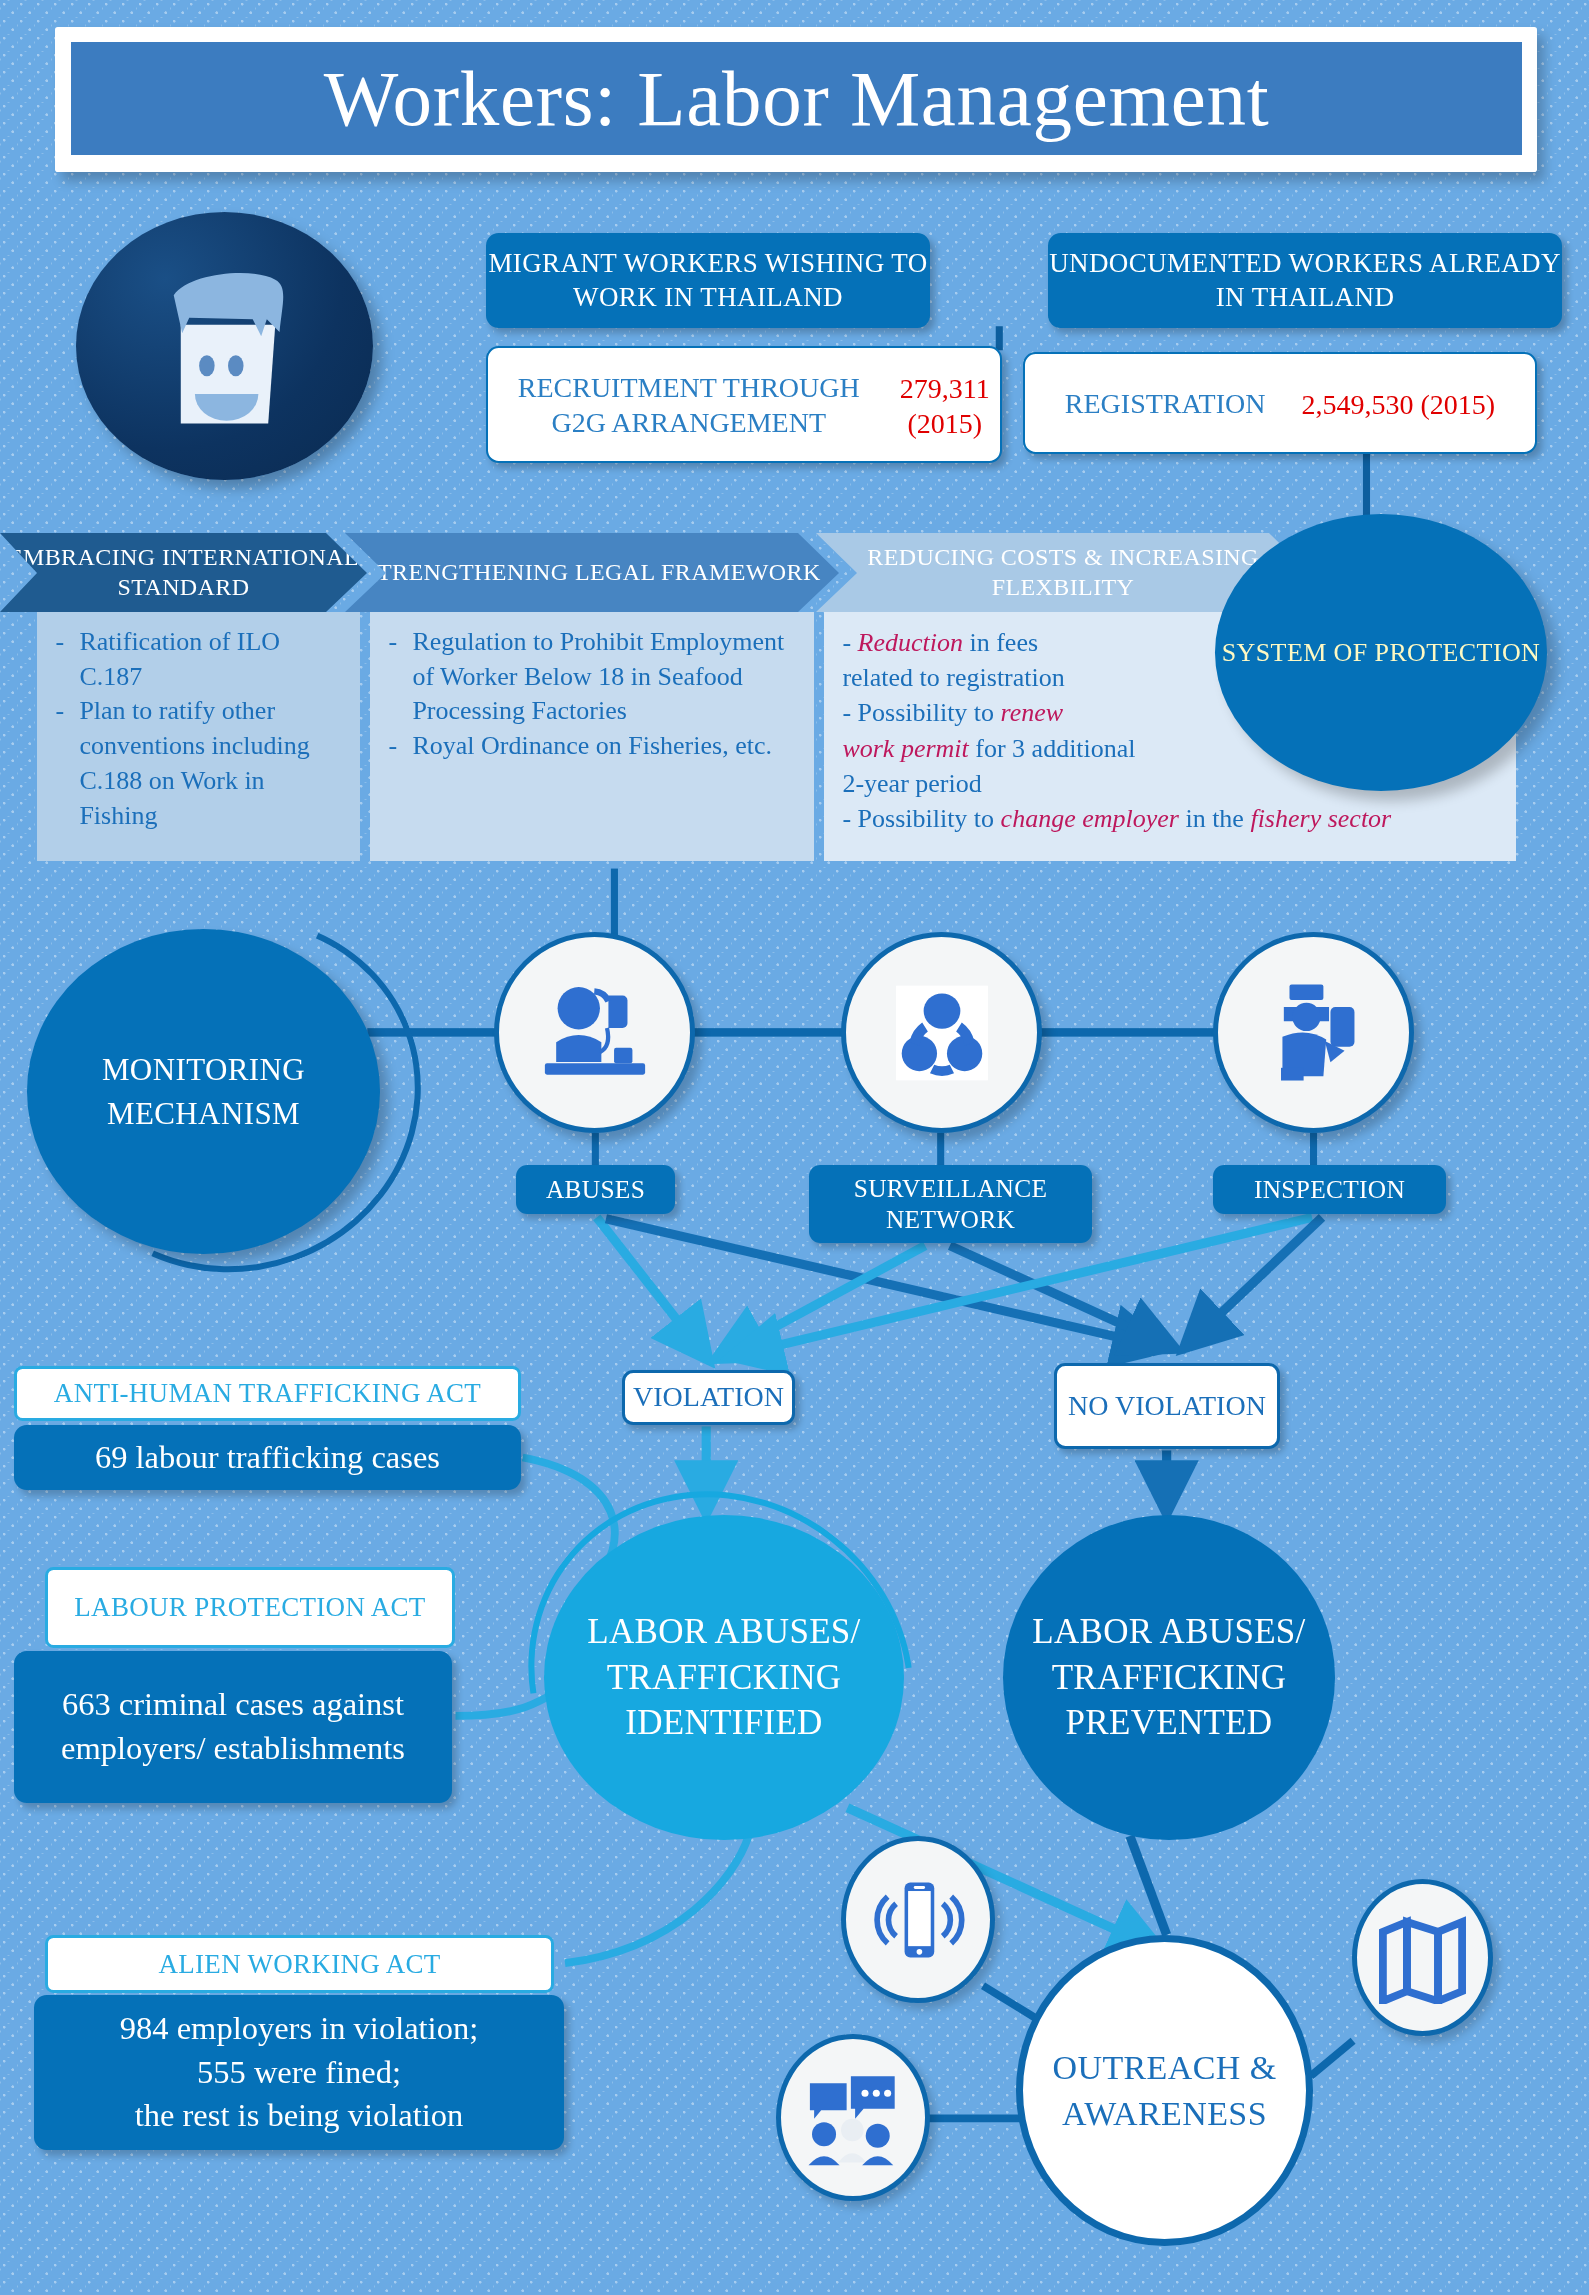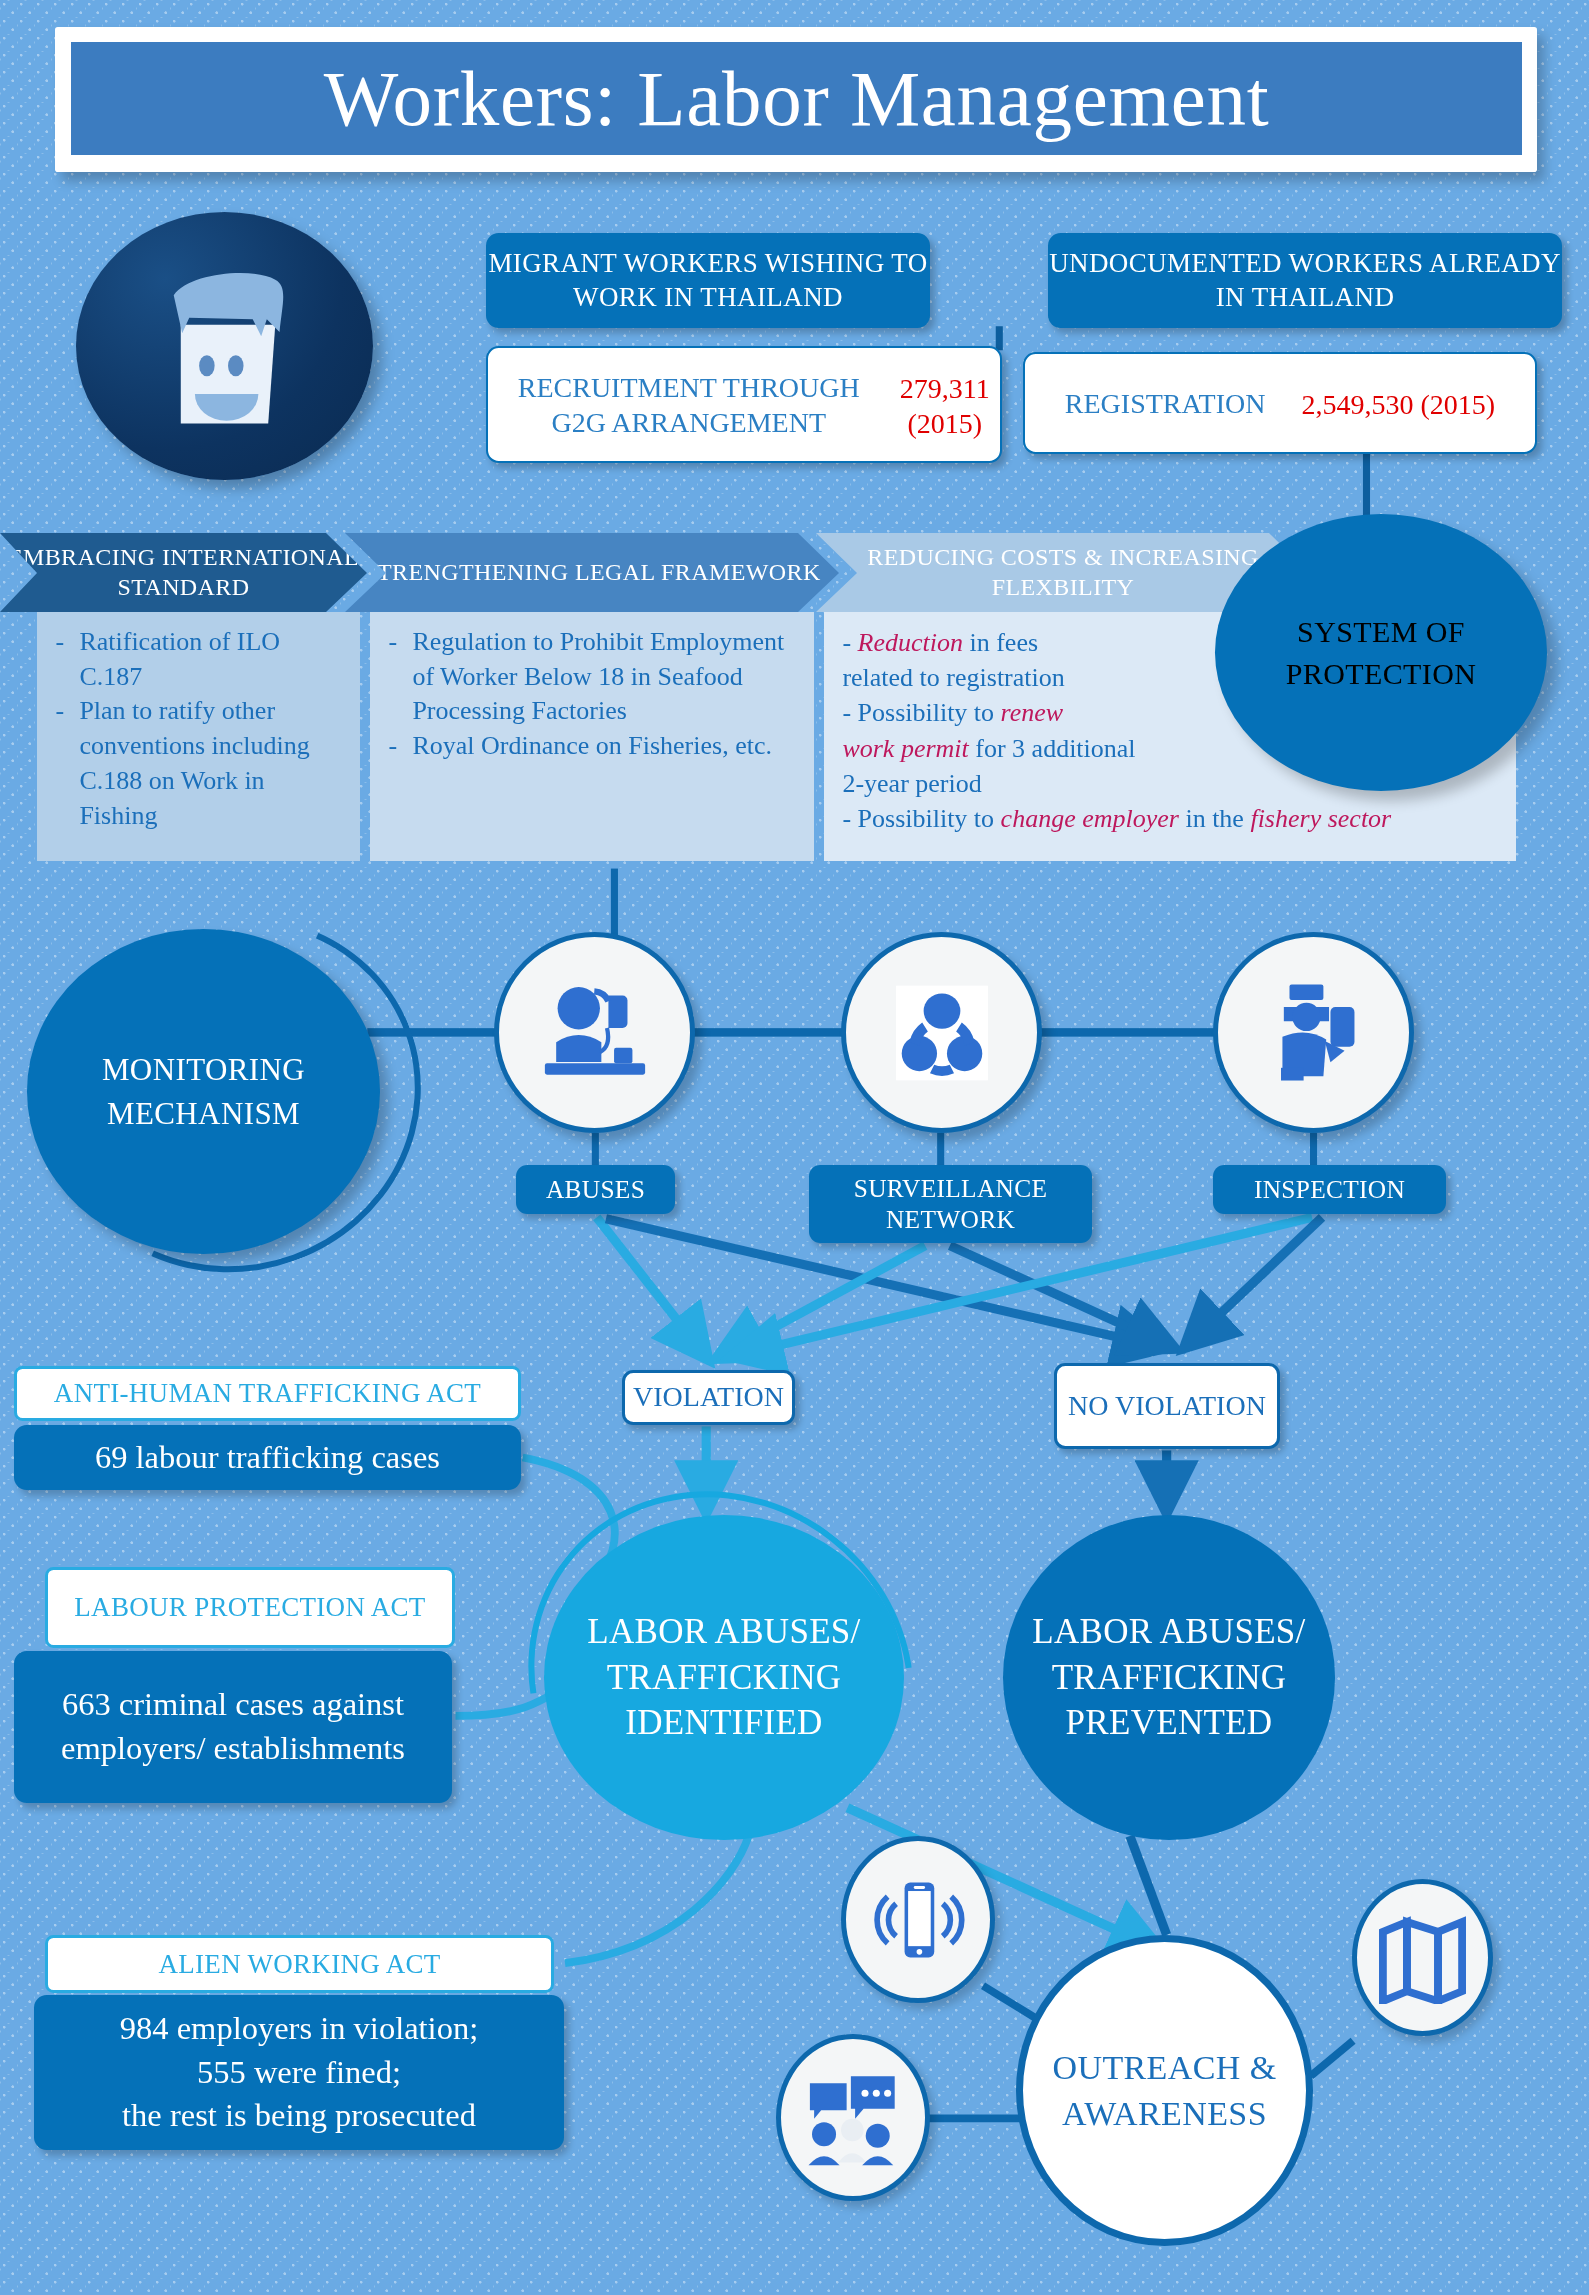--- a/index.html
+++ b/index.html
@@ -81,22 +81,22 @@
 
   .bullet{display:flex;font-size:26px;line-height:1.34;color:#1b6fba;}
   .bullet .dash{width:24px;flex:0 0 24px;}
   .bullet .txt{flex:1;}
   #panel3 .line{font-size:26px;line-height:1.36;color:#1b6fba;}
   .red{color:#be185d;font-style:italic;}
 
   
   #sysprot{
     left:1215px;top:514px;width:332px;height:277px;border-radius:50%;
-    background:#0571b8;color:#000000;display:flex;align-items:center;justify-content:center;
-    text-align:center;font-size:30px;line-height:1.38;letter-spacing:0.4px;
+    background:#0571b8;color:#fef9c3;display:flex;align-items:center;justify-content:center;
+    text-align:center;font-size:26px;line-height:1.38;letter-spacing:0.4px;
     box-shadow:10px 10px 12.7px rgba(0,0,0,.22);
   }
 
   
   #monitor{
     left:27px;top:929px;width:353px;height:325px;border-radius:50%;
     background:#0571b8;color:#fff;display:flex;align-items:center;justify-content:center;
     text-align:center;font-size:31px;line-height:1.4;letter-spacing:0.4px;
     box-shadow:8.5px 8.5px 11.3px rgba(0,0,0,.22);
   }
@@ -404,21 +404,21 @@
   <div class="abs act-body" id="act2-b">
     <span>663 criminal cases against employers/ establishments</span>
   </div>
 
   <div class="abs act-head" id="act3-h">
     <span>ALIEN WORKING ACT</span>
   </div>
   <div class="abs act-body" id="act3-b">
     <span>984 employers in violation;</span>
     <span>555 were fined;</span>
-    <span>the rest is being prosecuted</span>
+    <span>the rest is being violation</span>
   </div>
 
   <div class="abs" id="out-ident-ring"></div>
   <div class="abs" id="out-ident">
     <span>LABOR ABUSES/ TRAFFICKING IDENTIFIED</span>
   </div>
   <div class="abs" id="out-prev">
     <span>LABOR ABUSES/ TRAFFICKING PREVENTED</span>
   </div>
 

